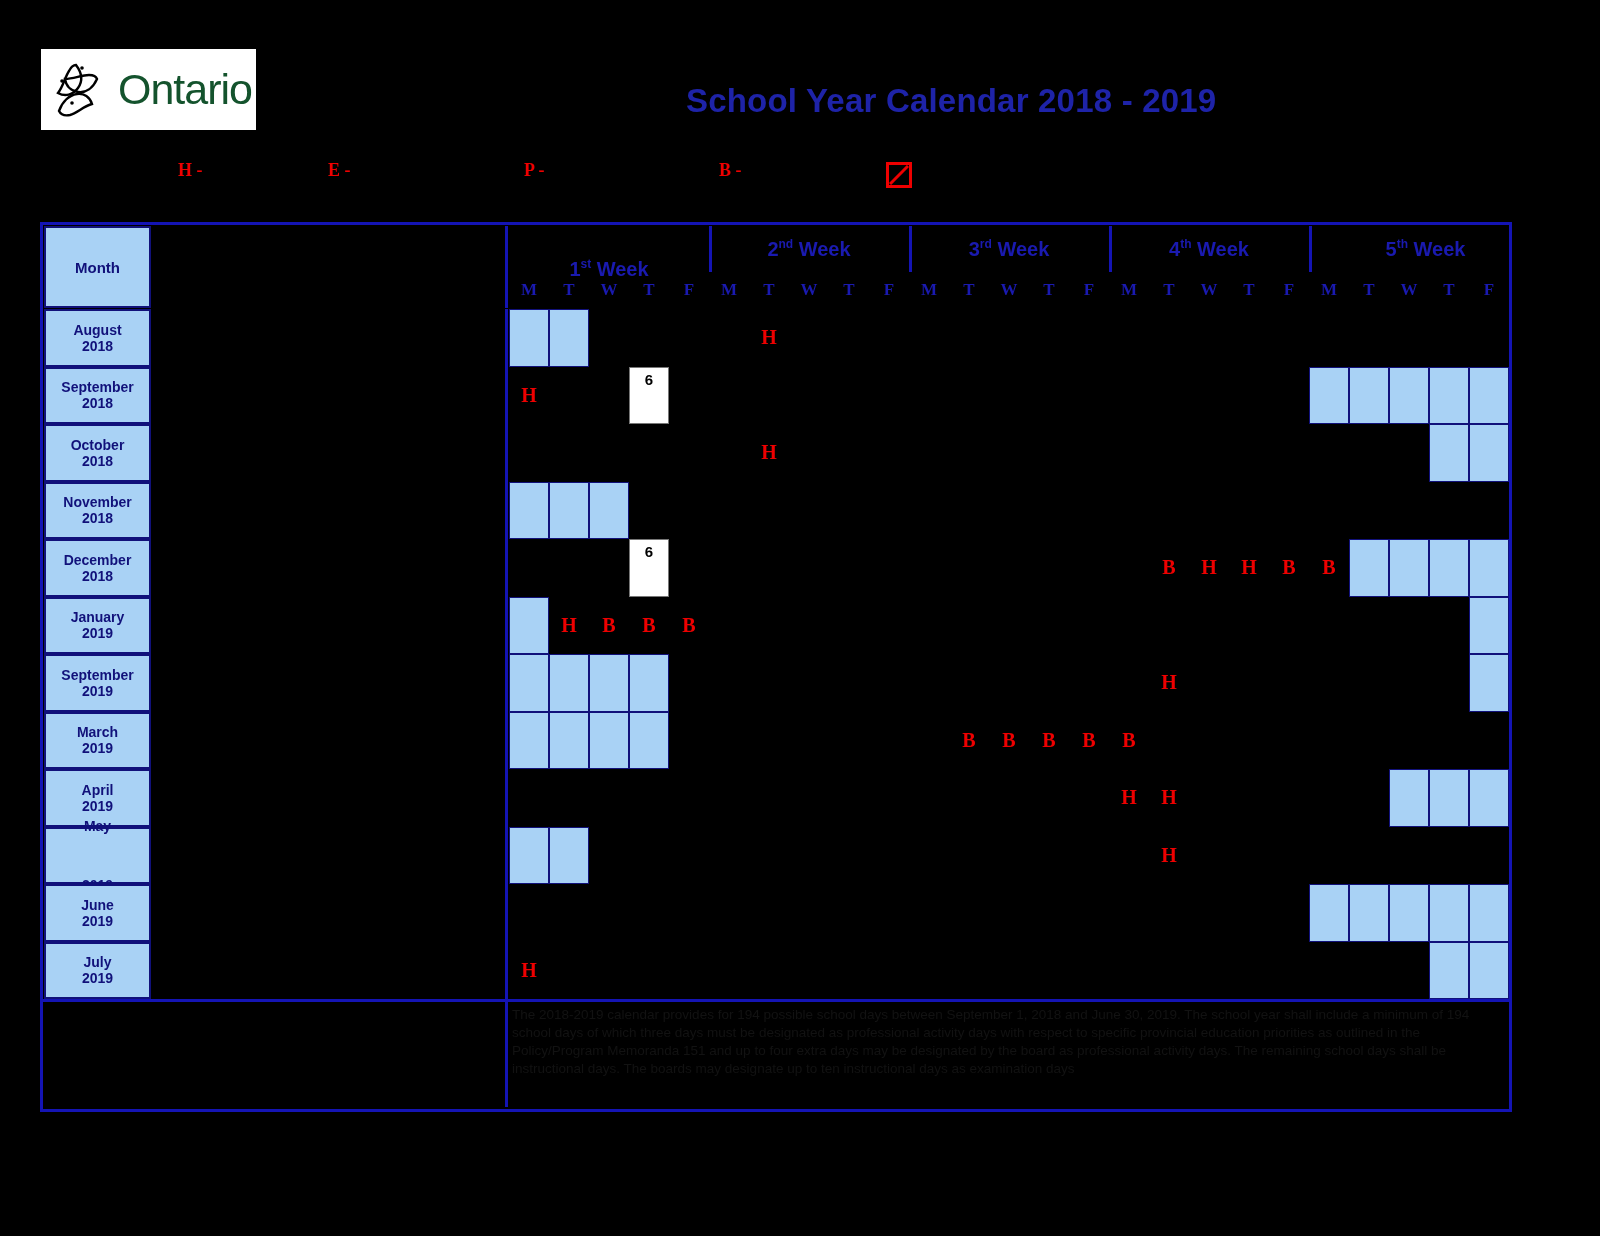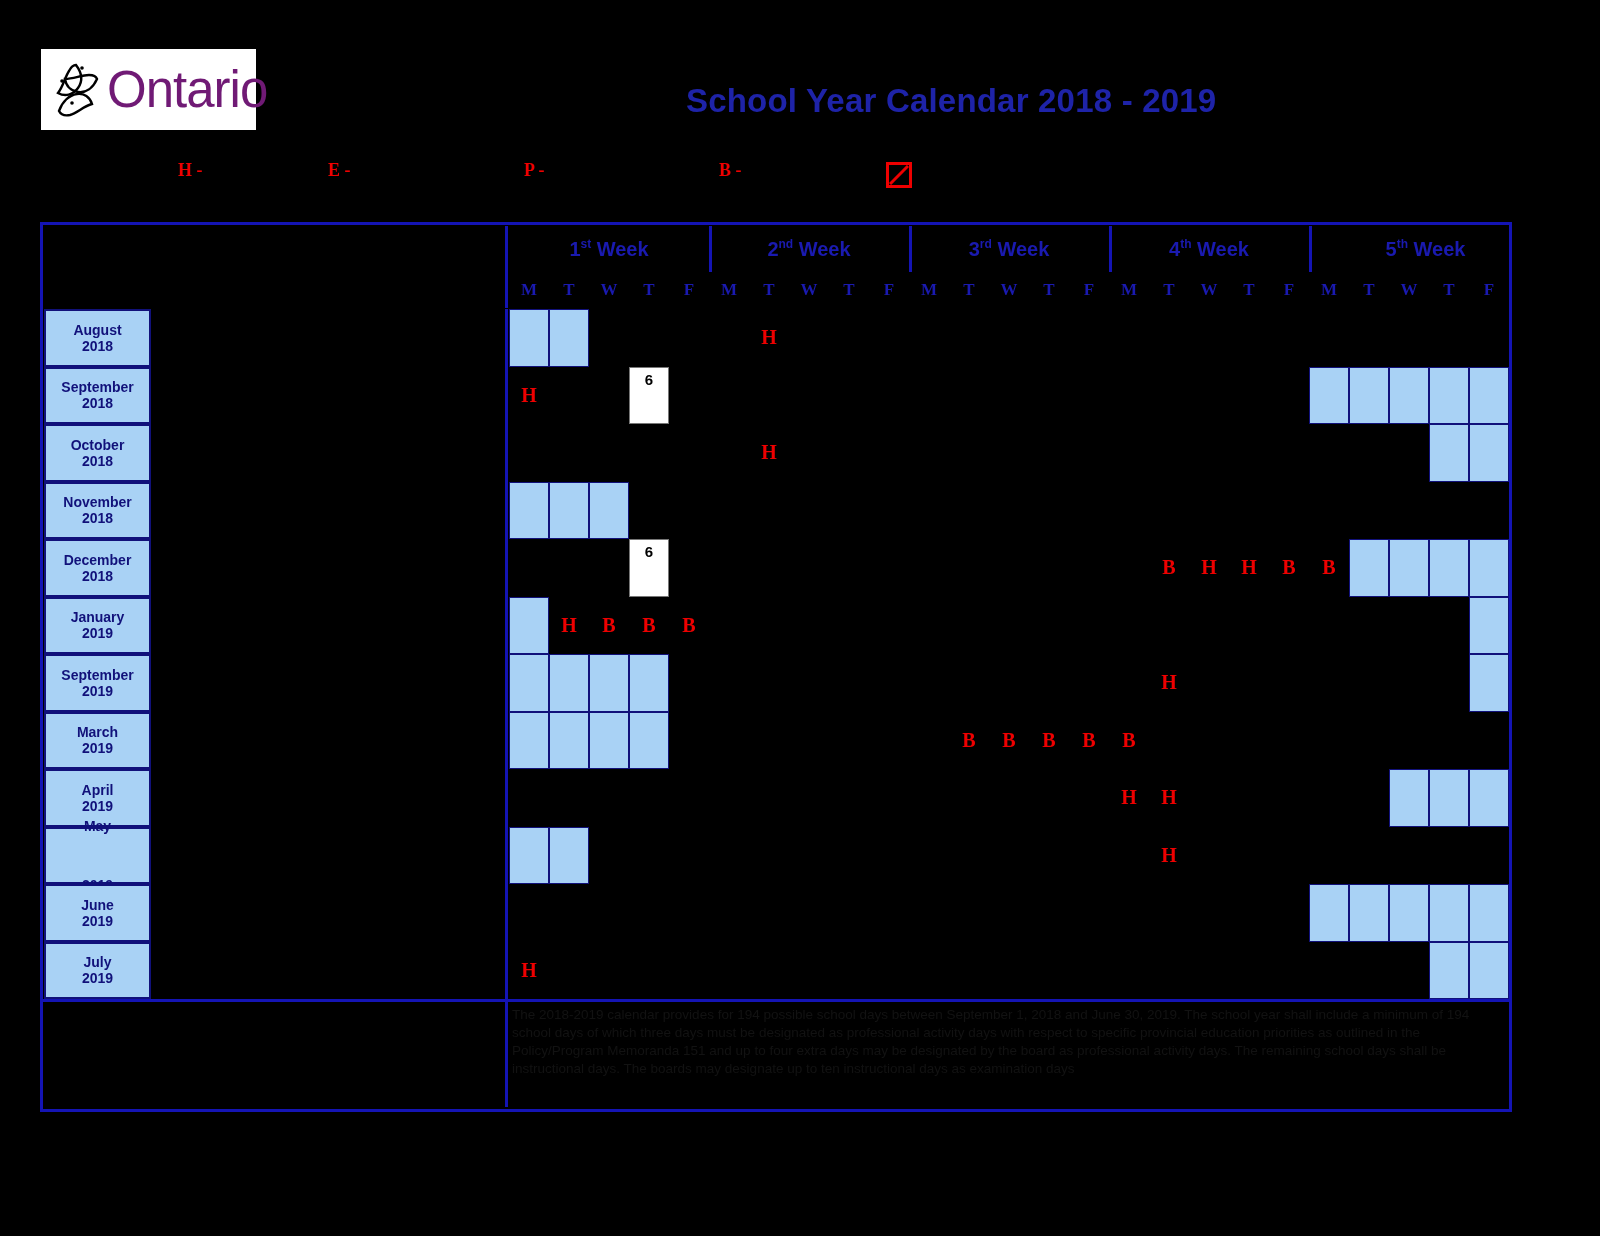--- a/index.html
+++ b/index.html
@@ -15,22 +15,22 @@
   
   .logo-box {
     position: absolute; left: 41px; top: 49px;
     width: 215px; height: 81px;
     background: #ffffff;
     display: flex; align-items: center; padding-left: 8px;
   }
   .logo-mark { width: 54px; height: 62px; flex: 0 0 auto; }
   .logo-word {
     font-family: "Liberation Sans", sans-serif;
-    font-size: 51px; letter-spacing: -1px;
-    color: #701a75; margin-left: 4px; line-height: 1;
+    font-size: 43px; letter-spacing: -1px;
+    color: #14532d; margin-left: 15px; line-height: 1;
   }
   .title {
     position: absolute; left: 686px; top: 82px;
     font-size: 33px; font-weight: bold;
     color: #1e23a8;
     font-family: "Liberation Sans", sans-serif;
     white-space: nowrap;
     letter-spacing: .2px;
   }
 
@@ -171,23 +171,24 @@
       <svg width="20" height="20" viewBox="0 0 20 20">
           <line x1="1" y1="19" x2="19" y2="1" stroke="#ee0000" stroke-width="3"></line>
         </svg>
     </div>
     <div class="legend-box-label"></div>
   </div>
 
   <div id="table-frame">
 
     <div id="hdr">
+      <div class="hdr-month">Month</div>
       <div class="hdr-notes"></div>
       <div class="hdr-weeks">
-          <div class="week-label" style="left: 0px; width: 200px;"><span>1<sup>st</sup></span>&nbsp;<span>Week</span></div>
+          <div class="week-label" style="left: 0px; width: 200px; margin-top: 20px;"><span>1<sup>st</sup></span>&nbsp;<span>Week</span></div>
           <div class="week-label" style="left: 200px; width: 200px;"><span>2<sup>nd</sup></span>&nbsp;<span>Week</span></div>
           <div class="week-sep" style="left: 200px;"></div>
           <div class="week-label" style="left: 400px; width: 200px;"><span>3<sup>rd</sup></span>&nbsp;<span>Week</span></div>
           <div class="week-sep" style="left: 400px;"></div>
           <div class="week-label" style="left: 600px; width: 200px;"><span>4<sup>th</sup></span>&nbsp;<span>Week</span></div>
           <div class="week-sep" style="left: 600px;"></div>
           <div class="week-label" style="left: 800px; width: 200px; padding-left: 33px;"><span>5<sup>th</sup></span>&nbsp;<span>Week</span></div>
           <div class="week-sep" style="left: 800px;"></div>
         </div>
       <div class="hdr-days">

